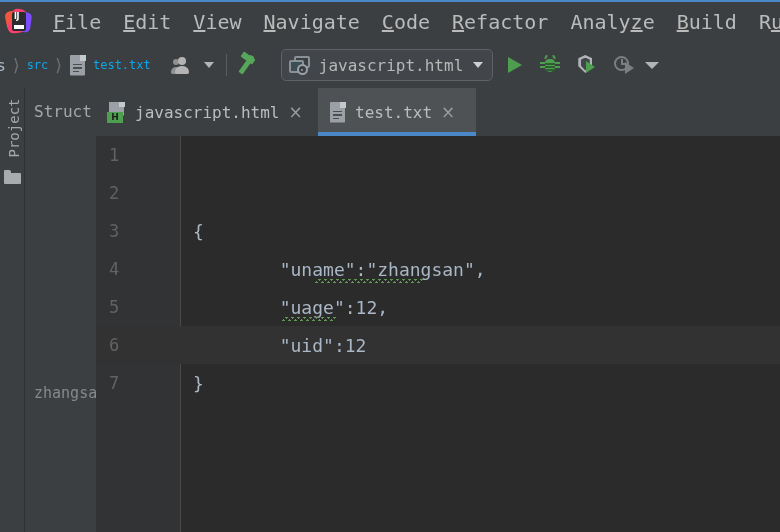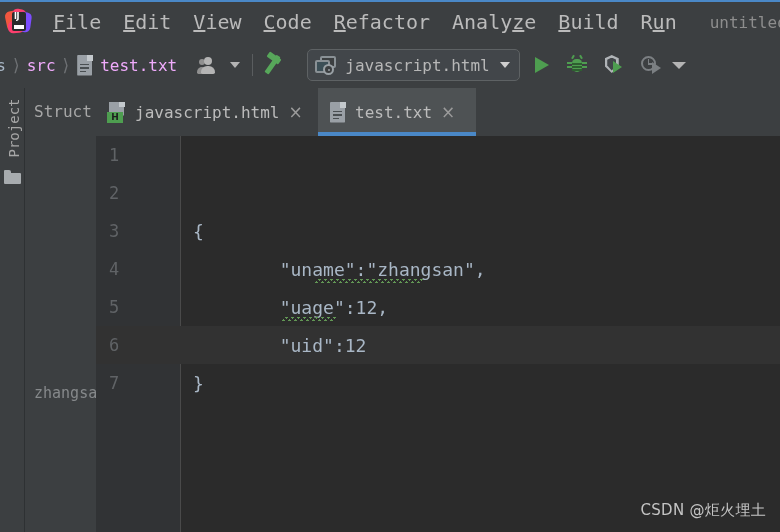--- a/index.html
+++ b/index.html
@@ -102,22 +102,22 @@
     background: #3c3f41;
     display: flex;
     align-items: center;
   }
   .crumb-wrap {
     display: flex;
     align-items: center;
     margin-left: -6px;
   }
   .crumb {
-    color: #f0abfc;
-    font-size: 16px;
+    color: #0ea5e9;
+    font-size: 12px;
     font-family: "DejaVu Sans Mono", monospace;
     white-space: nowrap;
   }
   .crumb-sep {
     color: #6e7174;
     font-size: 17px;
     margin: 0 7px;
     font-family: "DejaVu Sans", sans-serif;
   }
   .crumb-clip {
@@ -579,20 +579,21 @@
       <div class="blob b4"></div>
       <div class="plate">
         <div class="ij-txt">IJ</div>
         <div class="bar"></div>
       </div>
     </div>
 
     <div class="menu-item"><u>F</u>ile</div>
     <div class="menu-item"><u>E</u>dit</div>
     <div class="menu-item"><u>V</u>iew</div>
+    <div class="menu-item"><u>N</u>avigate</div>
     <div class="menu-item"><u>C</u>ode</div>
     <div class="menu-item"><u>R</u>efactor</div>
     <div class="menu-item">Analy<u>z</u>e</div>
     <div class="menu-item"><u>B</u>uild</div>
     <div class="menu-item">R<u>u</u>n</div>
 
     <div class="win-title">untitled</div>
   </div>
 
   <div class="toolbar">
@@ -780,16 +781,15 @@
         <div class="ln-num-cell">
             <span class="ln-num">7</span>
           </div>
         <div class="code-cell">
             <span class="code-txt">}</span>
           </div>
       </div>
 
     </div>
 
-    <div class="watermark">CSDN @炬火埋土</div>
   </div>
 
 </div>
 
 </body></html>

